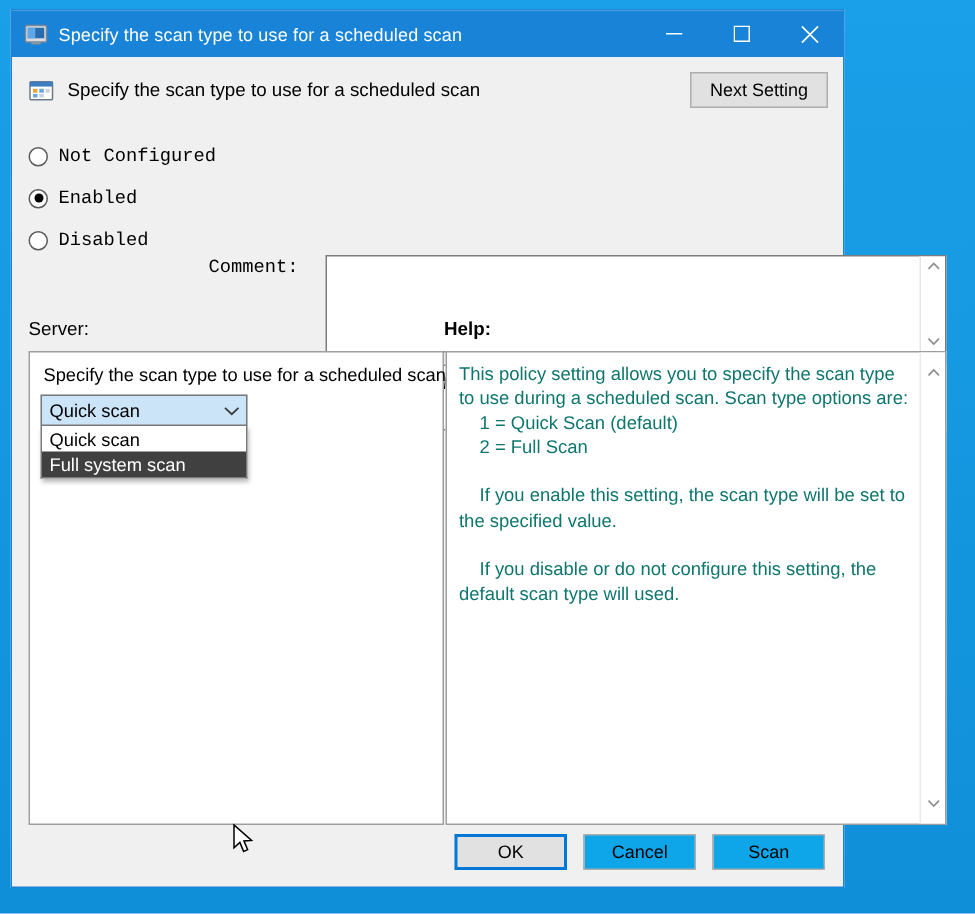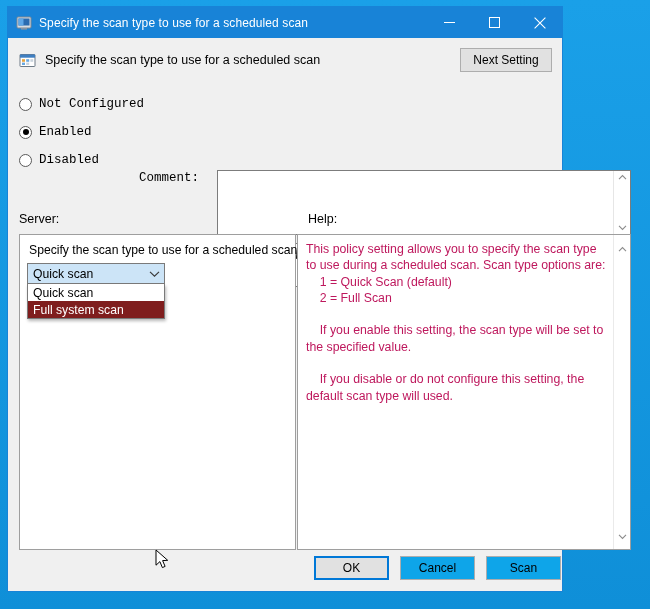--- a/index.html
+++ b/index.html
@@ -187,21 +187,21 @@
   }
   .tb-scroll svg { display:block; }
 
   
   #section-labels {
     position: relative;
     flex: 0 0 auto;
     height: 22px;
   }
   #lbl-options { position:absolute; left: 11px; top: 0px; font-size:12.5px; color:#000; }
-  #lbl-help    { position:absolute; left: 300px; top: 0px; font-size:12.5px; color:#000; }
+  #lbl-help    { position:absolute; left: 288px; top: 0px; font-size:12.5px; color:#000;font-weight:bold; }
 
   
   #panes {
     flex: 1 1 auto;
     position: relative;
     padding: 0 11px;
     box-sizing: border-box;
   }
   #options-pane {
     position: absolute;
@@ -221,21 +221,21 @@
     height: 316px;
     background: #ffffff;
     border: 1px solid #9e9e9e;
     box-sizing: border-box;
     display: flex;
   }
   #help-text {
     flex: 1 1 auto;
     font-size: 12.3px;
     line-height: 16.3px;
-    color: #be185d;
+    color: #0f766e;
     padding: 6px 7px 6px 8px;
     white-space: pre-wrap;
     overflow: hidden;
   }
   #help-scroll {
     width: 17px;
     flex: 0 0 auto;
     background: #ffffff;
     display: flex;
     flex-direction: column;
@@ -298,21 +298,21 @@
     height: 17px;
     display: flex;
     align-items: center;
     padding-left: 5px;
     font-size: 12.2px;
     color: #000;
     white-space: nowrap;
     cursor: default;
   }
   .combo-opt.selected {
-    background: #7f1d1d;
+    background: #404040;
     color: #ffffff;
   }
 
   
   #cursor {
     position: absolute;
     left: 135px;
     top: 314px;
     width: 16px;
     height: 22px;
@@ -320,21 +320,21 @@
     pointer-events: none;
   }
 
   
   #buttonbar {
     flex: 0 0 auto;
     height: 46px;
     display: flex;
     align-items: center;
     justify-content: flex-end;
-    padding-right: 1px;
+    padding-right: 12px;
   }
   .dlgbtn {
     width: 75px;
     height: 24px;
     background: #0ea5e9;
     border: 1px solid #adadad;
     font-family: "Liberation Sans", sans-serif;
     font-size: 12px;
     color: #000;
     margin-left: 11px;

